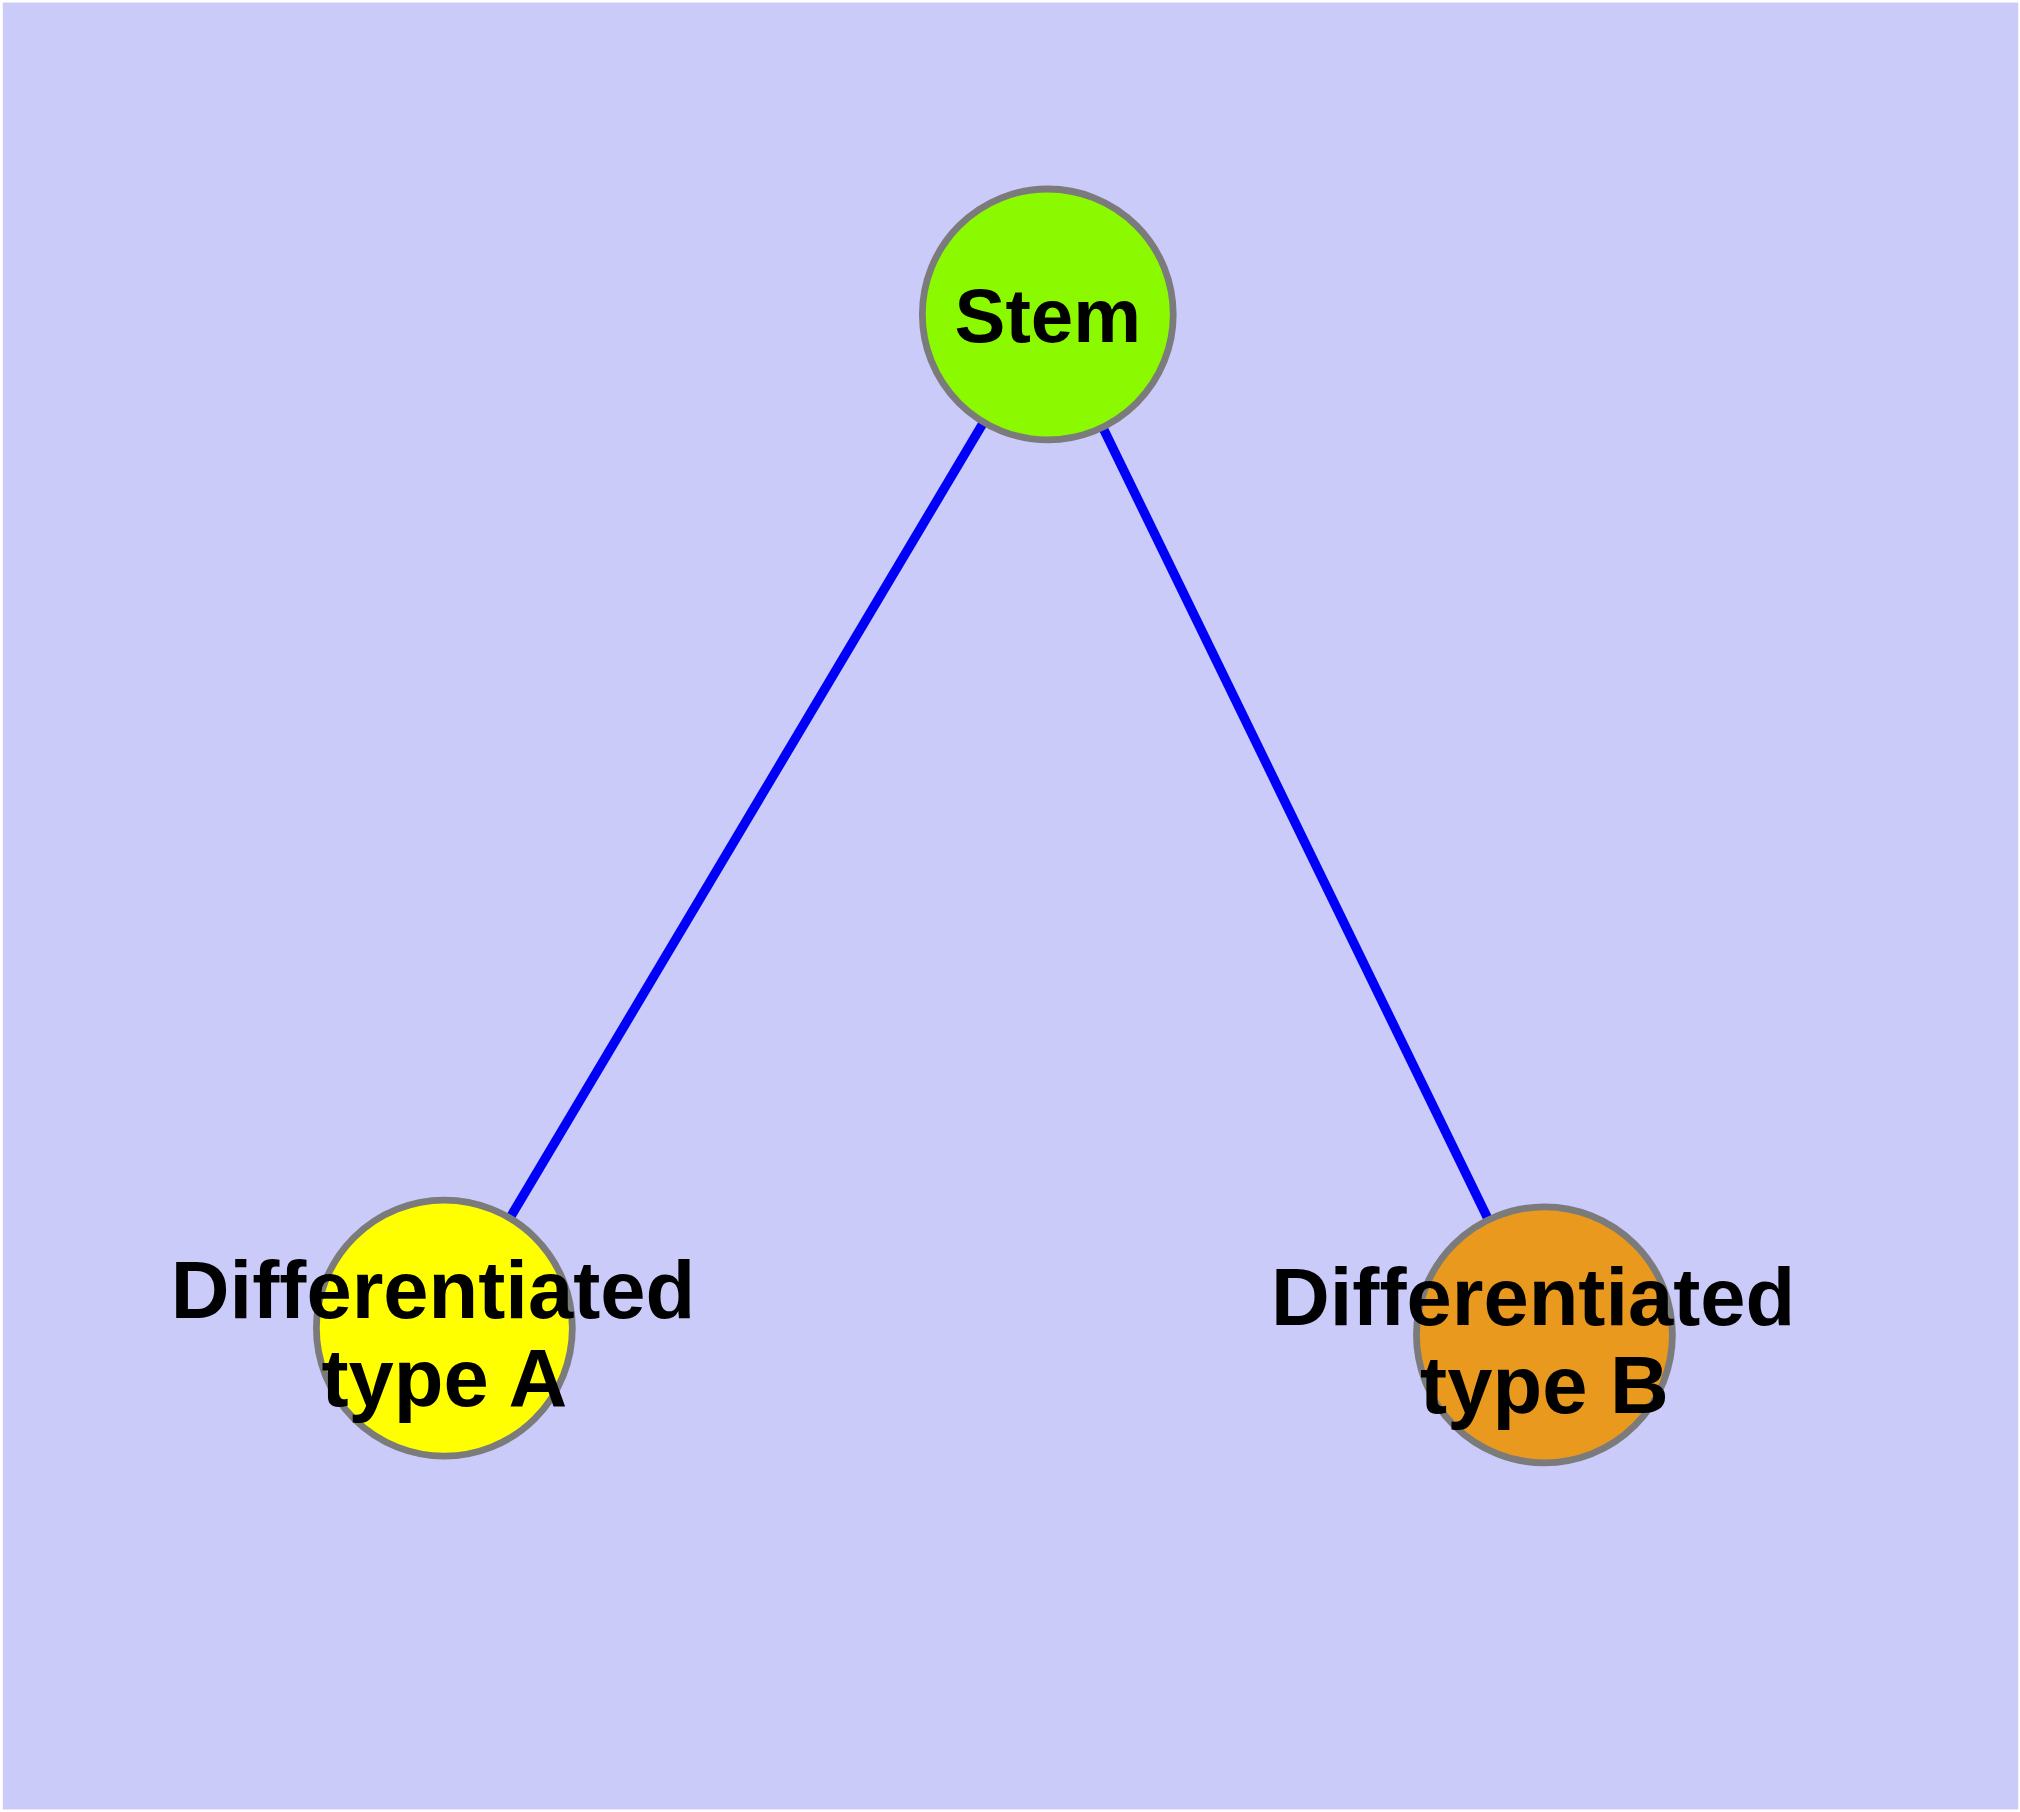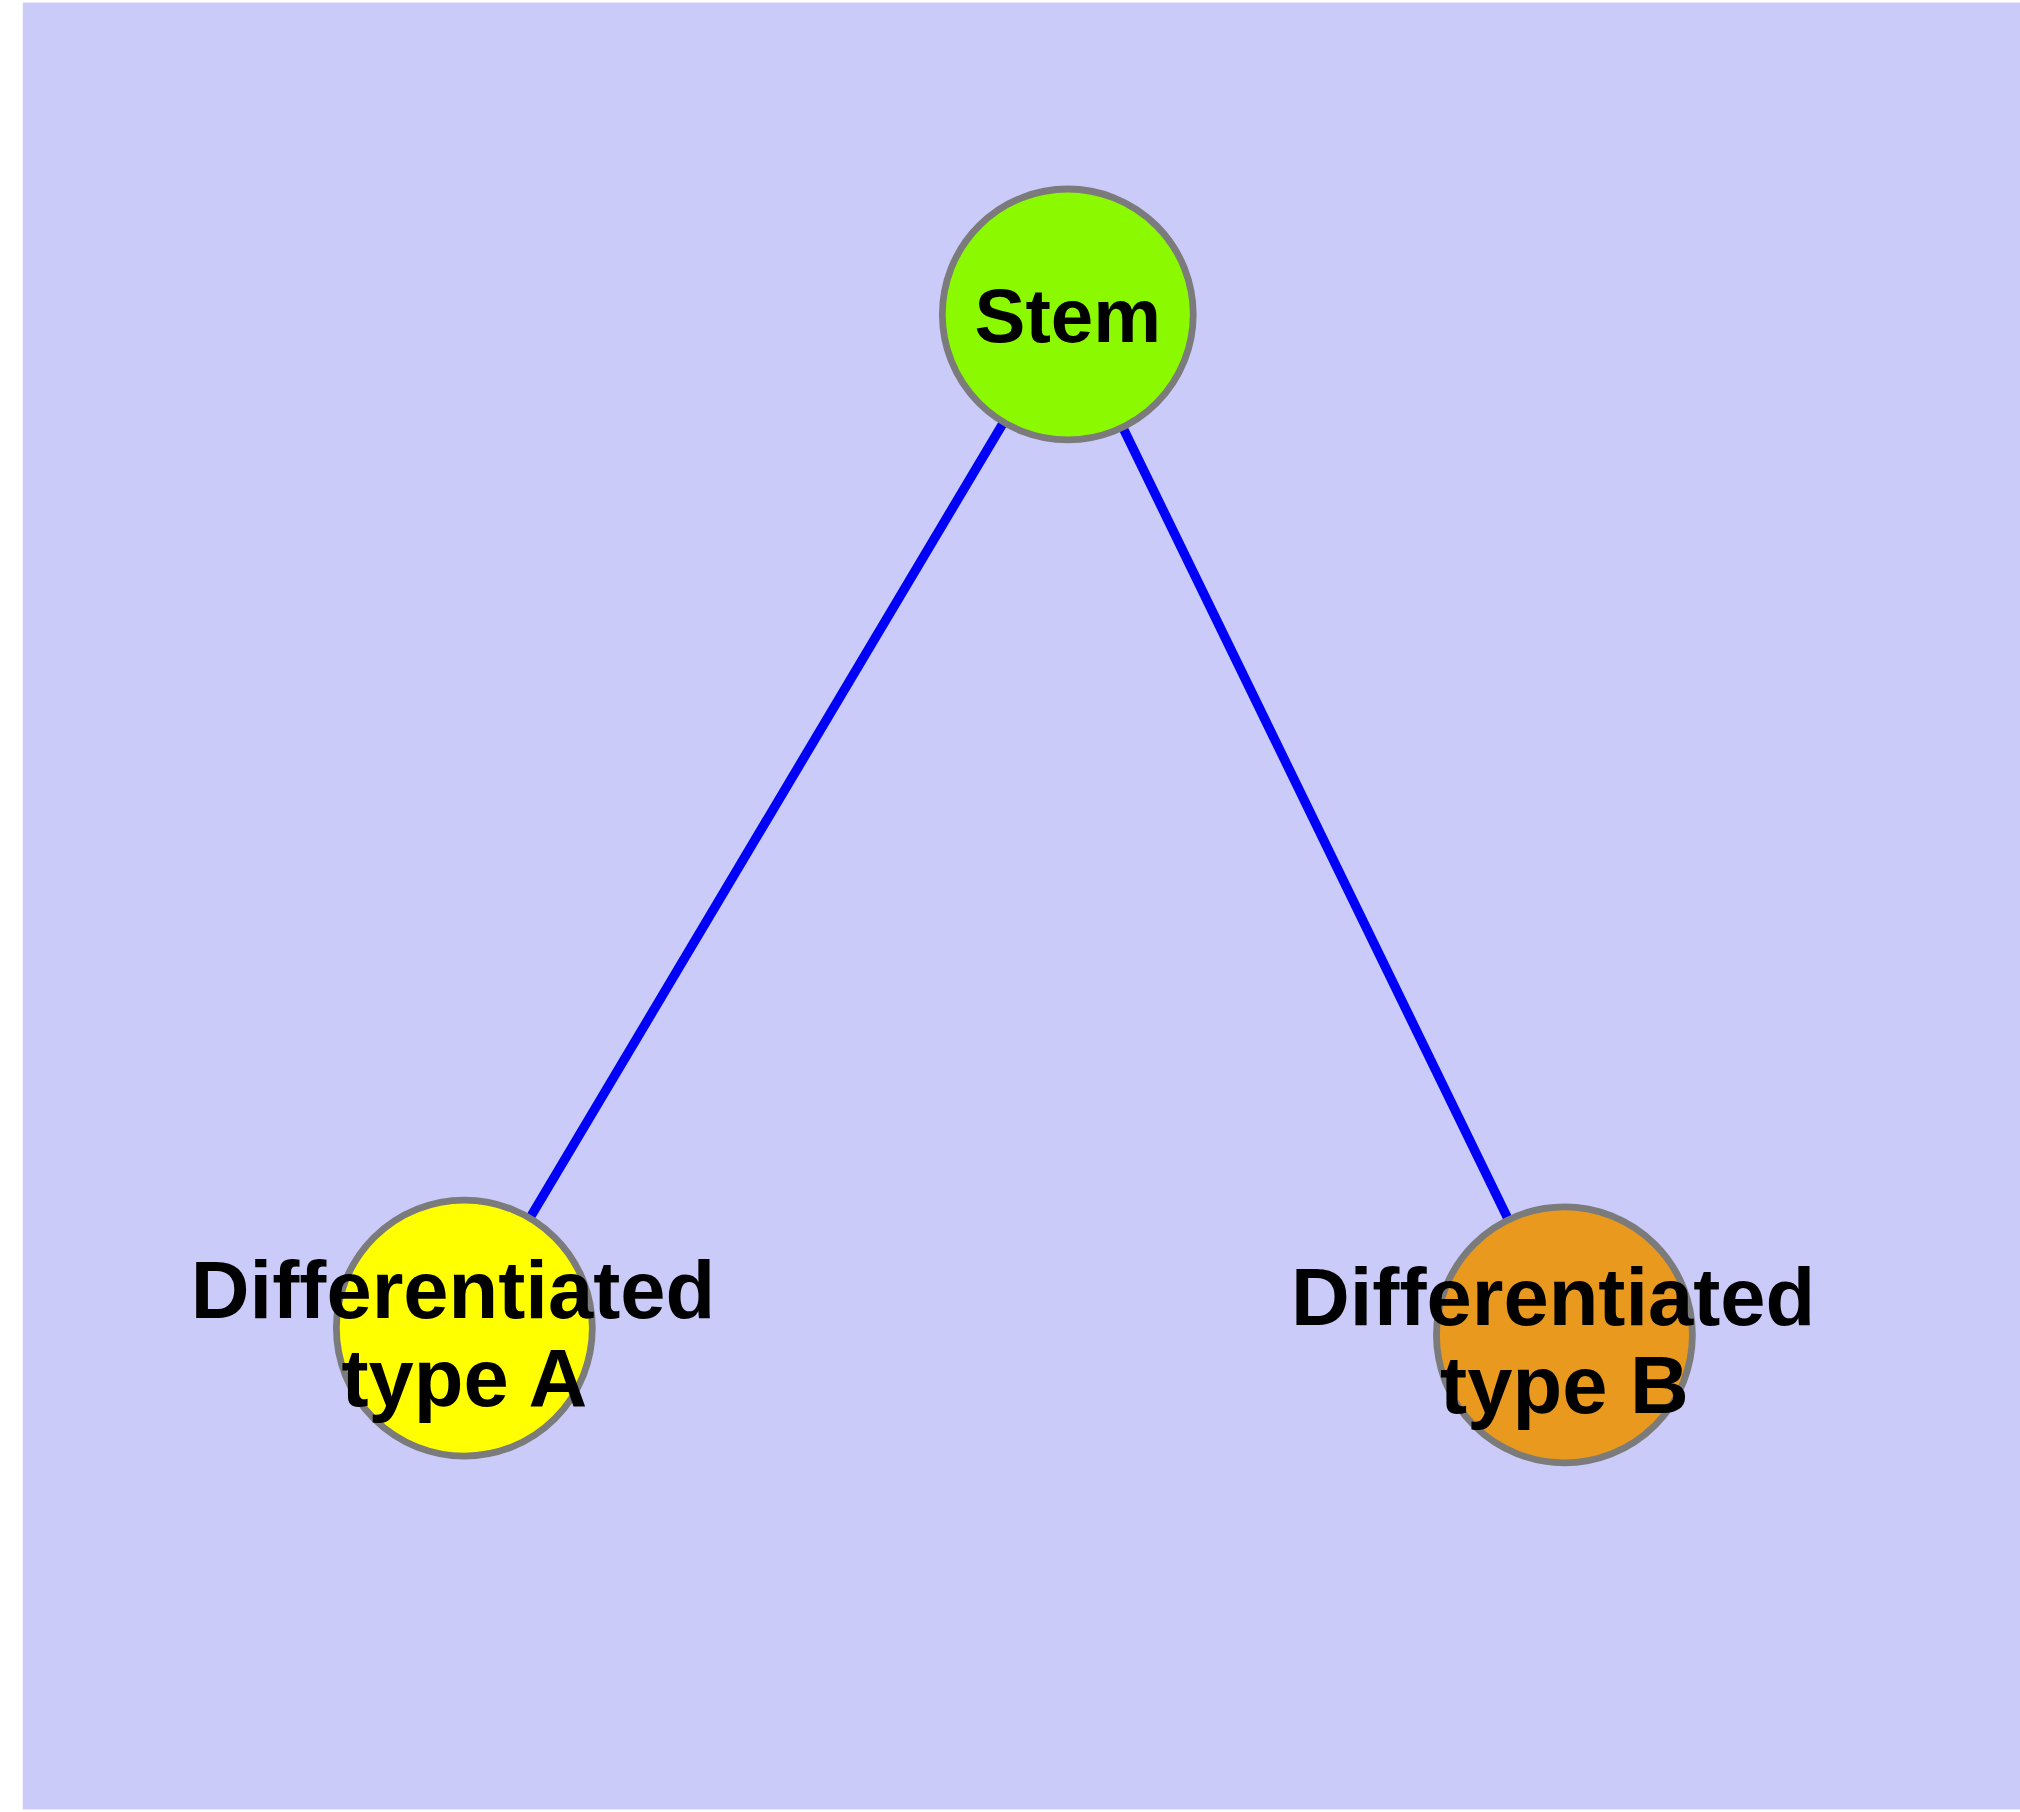--- a/index.html
+++ b/index.html
@@ -7,21 +7,20 @@
     padding: 0;
     background: #ffffff;
     width: 2021px;
     height: 1812px;
     overflow: hidden;
   }
   .stage {
     position: relative;
     width: 1743px;
     height: 1812px;
-    padding-left: 20px;
   }
   svg.graph {
     display: block;
     width: 2021px;
     height: 1812px;
   }
   .node-circle {
     stroke-width: 8px;
   }
   .edge-line {

